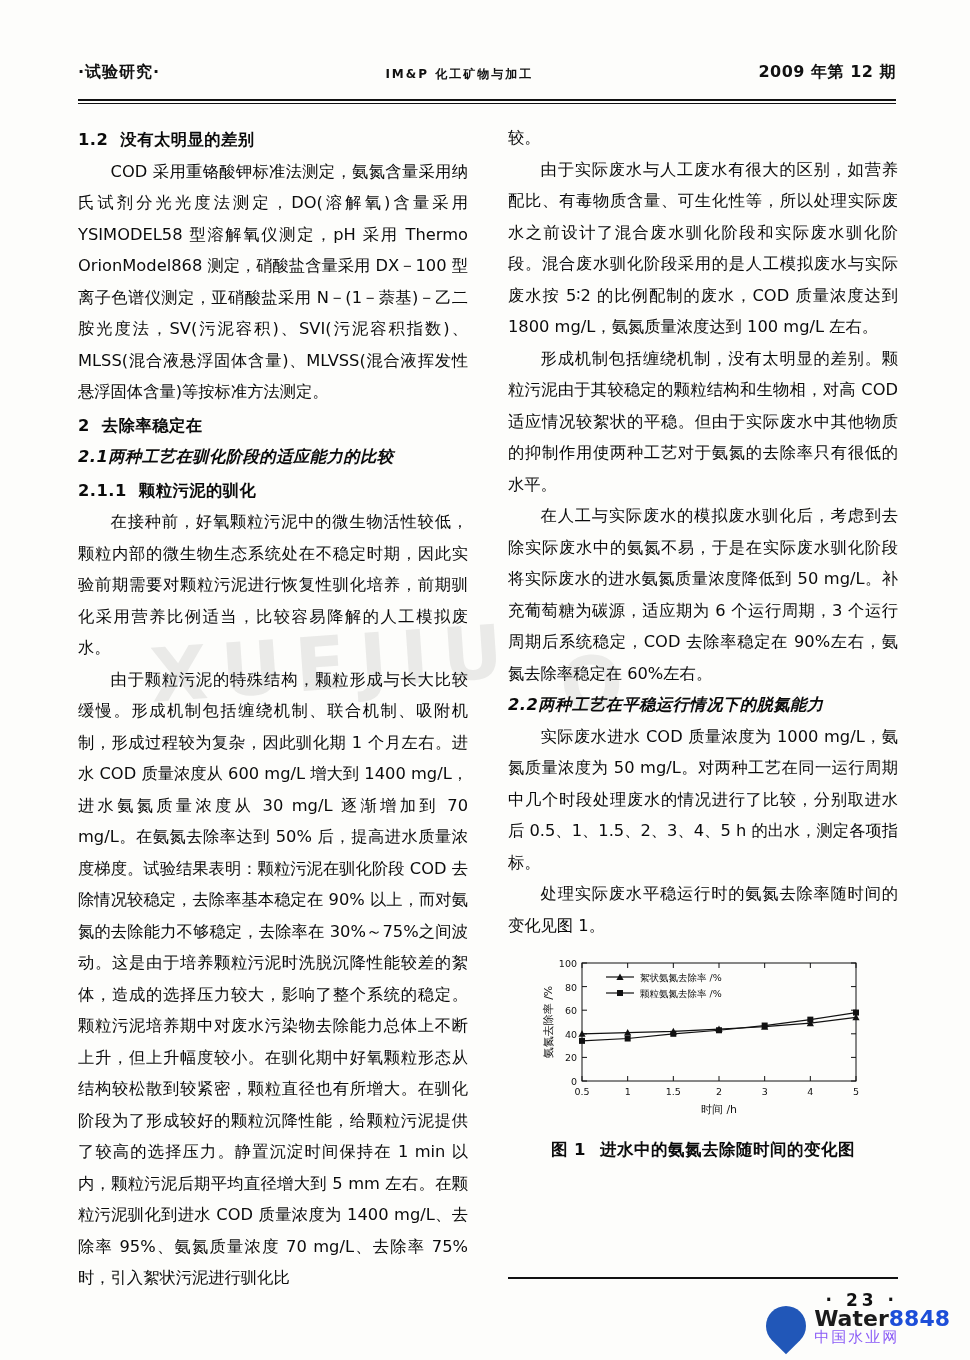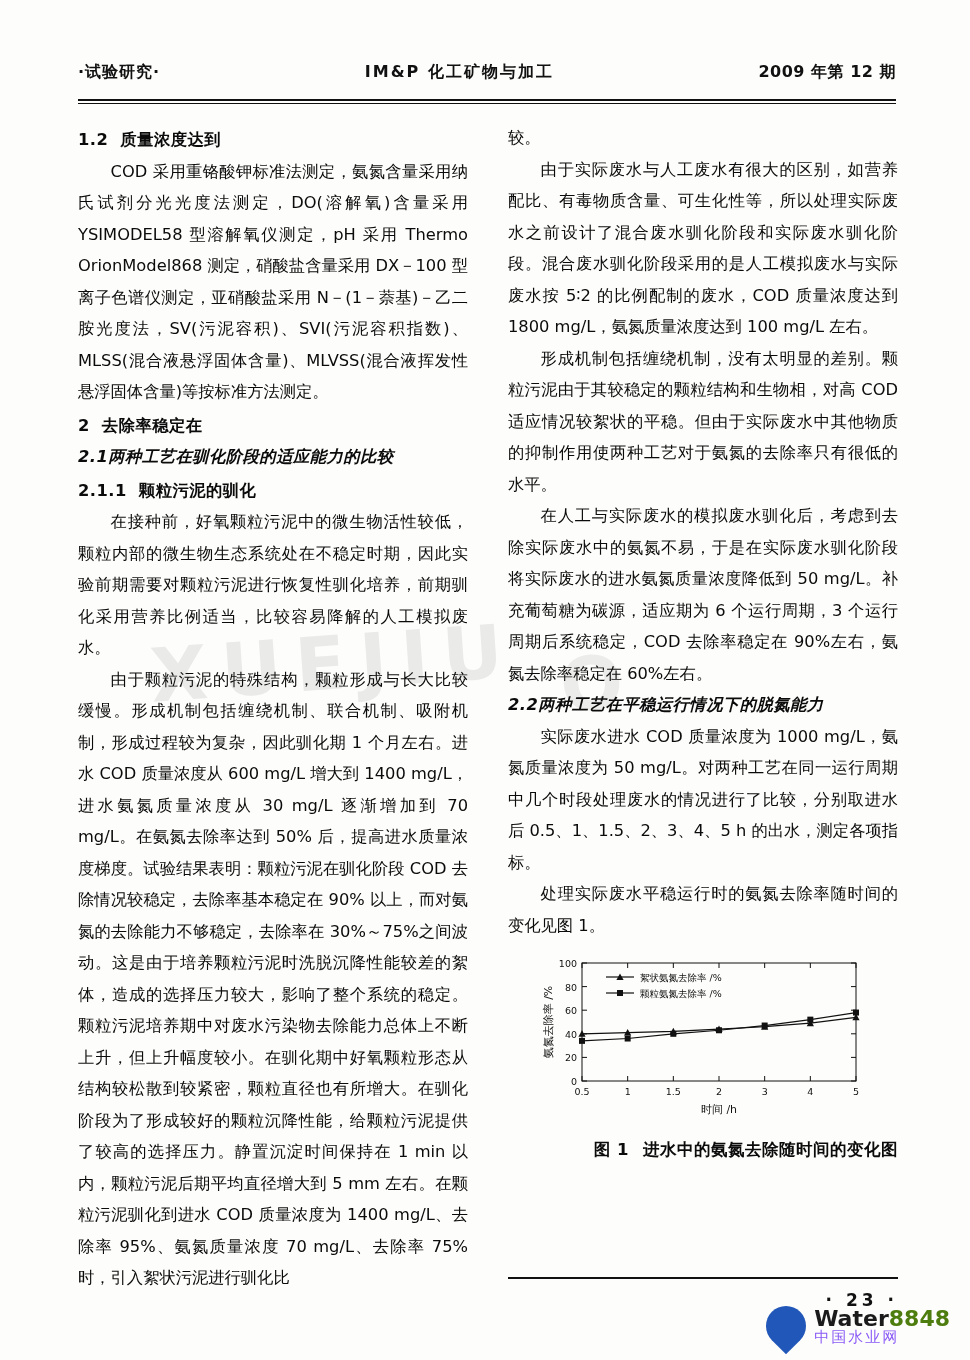--- a/index.html
+++ b/index.html
@@ -15,21 +15,21 @@
     position:absolute;inset:0;
     padding:0;
   }
   
   .header{
     position:absolute;left:78px;top:62px;width:818px;
     display:flex;align-items:flex-end;justify-content:space-between;
     font-size:17px;font-weight:bold;letter-spacing:1px;
   }
   .header .left{font-size:16px;}
-  .header .center{font-size:16px;letter-spacing:2px;}
+  .header .center{font-size:12px;letter-spacing:2px;}
   .header .right{font-size:16px;letter-spacing:0.5px;}
   .rule{
     position:absolute;left:78px;top:99px;width:818px;height:2px;background:#111;
   }
   .rule.thin{height:1px;top:103px;background:#111;}
   
   .col{
     position:absolute;top:122px;width:390px;
     font-size:16.3px;line-height:31.5px;
     text-align:justify;
@@ -50,21 +50,21 @@
   }
   
   .figbox{
     margin-top:10px;
     width:390px;
   }
   .chart-wrap{
     width:330px;height:175px;margin:4px auto 0 auto;position:relative;
   }
   .figcap{
-    text-align:right;font-weight:bold;font-size:16.5px;
+    text-align:center;font-weight:bold;font-size:16.5px;
     margin-top:8px;letter-spacing:0.5px;
   }
   .figcap .lbl{margin-right:14px;}
   
   .pagenum{
     position:absolute;left:508px;top:1290px;width:390px;
     text-align:right;font-size:17px;font-weight:bold;letter-spacing:4px;
   }
   .botrule{
     position:absolute;left:508px;top:1277px;width:390px;height:2px;background:#111;
@@ -89,42 +89,42 @@
     position:absolute;right:20px;bottom:14px;
     display:flex;align-items:center;
   }
   .logo .drop{
     width:40px;height:40px;border-radius:50% 50% 50% 0;
     background:#2157b8;transform:rotate(-45deg);
     margin-right:8px;
   }
   .logo .txt{line-height:1.05;}
   .logo .t1{font-size:22px;font-weight:bold;color:#1b1b1b;}
-  .logo .t1 b{color:#4d7c0f;text-align:center;}
+  .logo .t1 b{color:#1d4ed8;text-align:center;}
   .logo .t2{font-size:15px;color:#8b5cf6;letter-spacing:2px;}
 </style>
 </head>
 <body>
 
 <div class="page">
 
   <div class="wm">XUEJIU</div>
   <div class="wm2">O</div>
 
   <div class="header">
     <div class="left">·试验研究·</div>
     <div class="center">IM&amp;P 化工矿物与加工</div>
     <div class="right">2009 年第 12 期</div>
   </div>
   <div class="rule"></div>
   <div class="rule thin"></div>
 
   <div class="col left">
     <p class="h-num">
-      <span class="n">1.2</span><span>质量浓度达到</span>
+      <span class="n">1.2</span><span>没有太明显的差别</span>
     </p>
     <p class="indent">COD 采用重铬酸钾标准法测定，氨氮含量采用纳氏试剂分光光度法测定，DO(溶解氧)含量采用 YSIMODEL58 型溶解氧仪测定，pH 采用 Thermo OrionModel868 测定，硝酸盐含量采用 DX－100 型离子色谱仪测定，亚硝酸盐采用 N－(1－萘基)－乙二胺光度法，SV(污泥容积)、SVI(污泥容积指数)、MLSS(混合液悬浮固体含量)、MLVSS(混合液挥发性悬浮固体含量)等按标准方法测定。</p>
     <p class="h-num">
       <span class="n">2</span><span>去除率稳定在</span>
     </p>
     <p class="h-italic">
       <span class="n">2.1</span><span>两种工艺在驯化阶段的适应能力的比较</span>
     </p>
     <p class="h-num">
       <span class="n">2.1.1</span><span>颗粒污泥的驯化</span>

